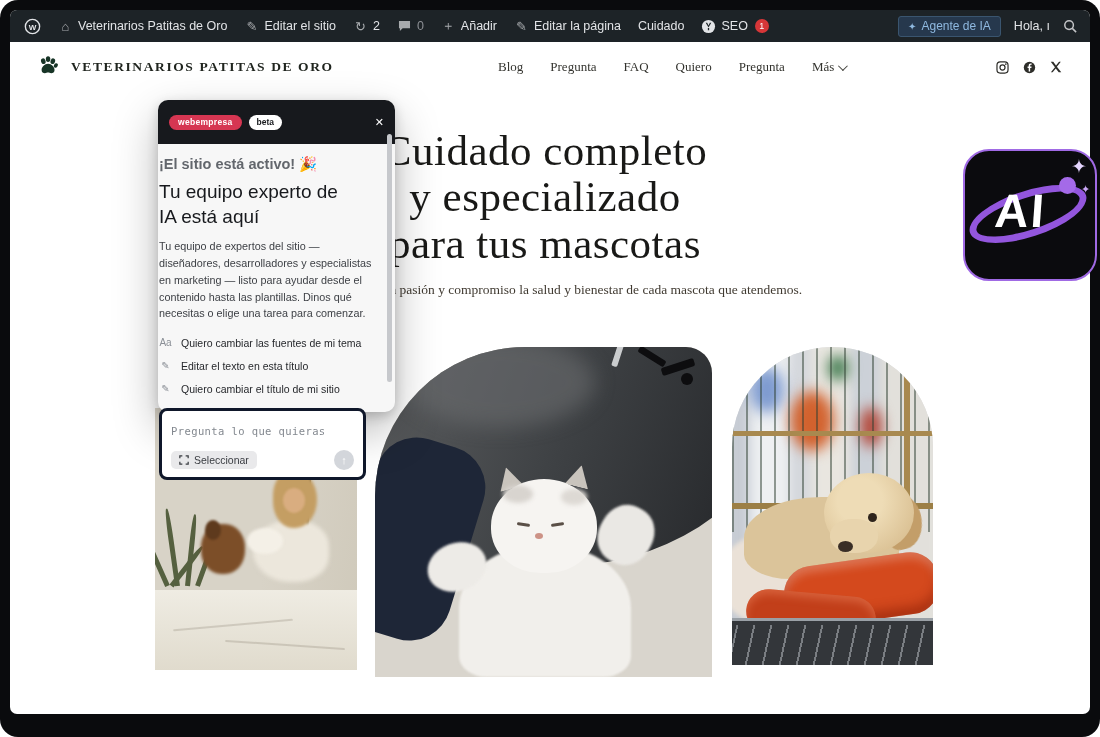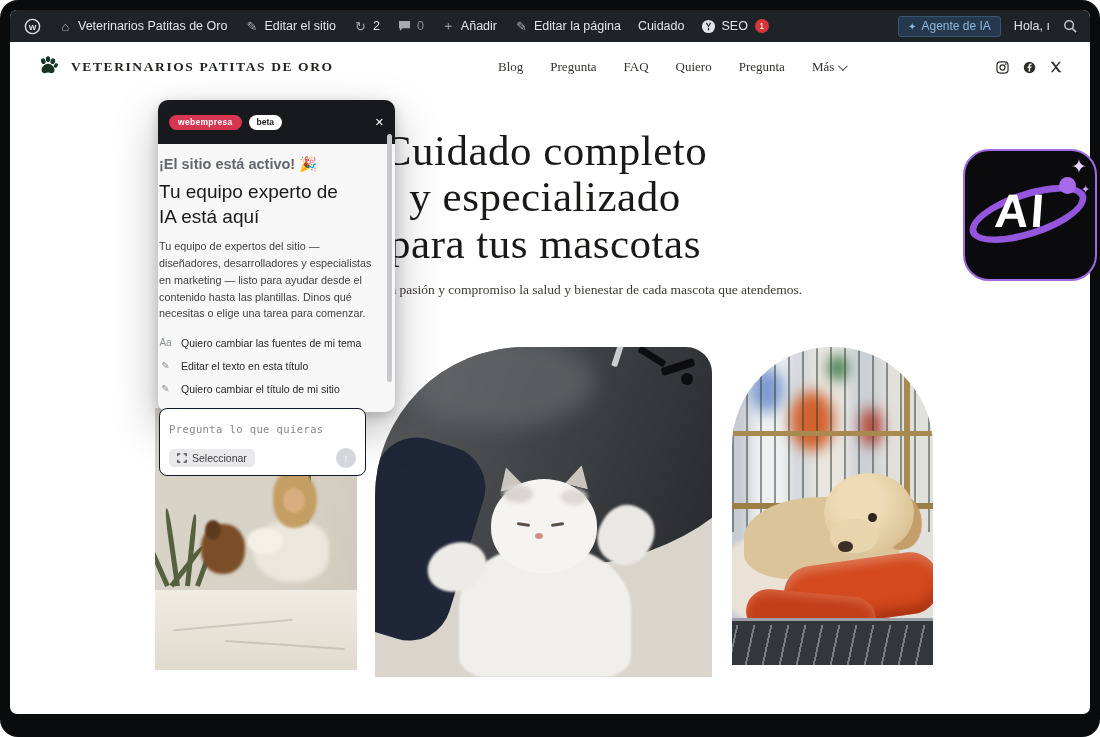--- a/index.html
+++ b/index.html
@@ -151,21 +151,21 @@
                 padding:2.5px 8px; border-radius:9px; }
   .popup-close { margin-left:auto; color:#fff; font-size:11px; cursor:pointer; }
   .popup-body { padding:12px 22px 0 1px; position:relative; }
   .pp-status { color:#63676d; font-size:14.5px; font-weight:700; margin-bottom:7px; }
   .pp-title { color:#17191d; font-size:19px; font-weight:400; line-height:1.3; width:200px; }
   .pp-desc { margin-top:9px; font-size:10.8px; color:#3e4146; line-height:1.55; }
   .pp-actions { margin-top:15px; }
   .pp-action { display:flex; align-items:flex-start; gap:9px; font-size:10.5px; color:#26282c;
                margin-bottom:11px; cursor:pointer; }
   .pp-action-ic { color:#8a8f96; font-size:10px; width:13px; text-align:center; }
-  .pp-inputcard { margin-top:13px; background:#fff; border:1px solid #0f172a; border-radius:8px;
+  .pp-inputcard { margin-top:13px; background:#fff; border:3px solid #0f172a; border-radius:8px;
                   padding:10px 9px 7px 9px; position:relative; width:207px; }
   .pp-input { width:180px; border:none; outline:none; background:transparent;
               font-family:"DejaVu Sans Mono", monospace; font-size:10.5px; color:#5a5f66; letter-spacing:.4px; }
   .pp-input::placeholder { color:#83888f; }
   .pp-inputrow { display:flex; align-items:center; margin-top:11px; }
   .pp-select { display:flex; align-items:center; gap:5px; background:#e9e9eb; border-radius:5px;
                padding:3px 8px; font-size:10.5px; color:#3a3d42; cursor:pointer; }
   .pp-send { margin-left:auto; width:20px; height:20px; border-radius:50%; background:#d3d6db;
              color:#fff; display:flex; align-items:center; justify-content:center; font-size:11px;
              cursor:pointer; }

